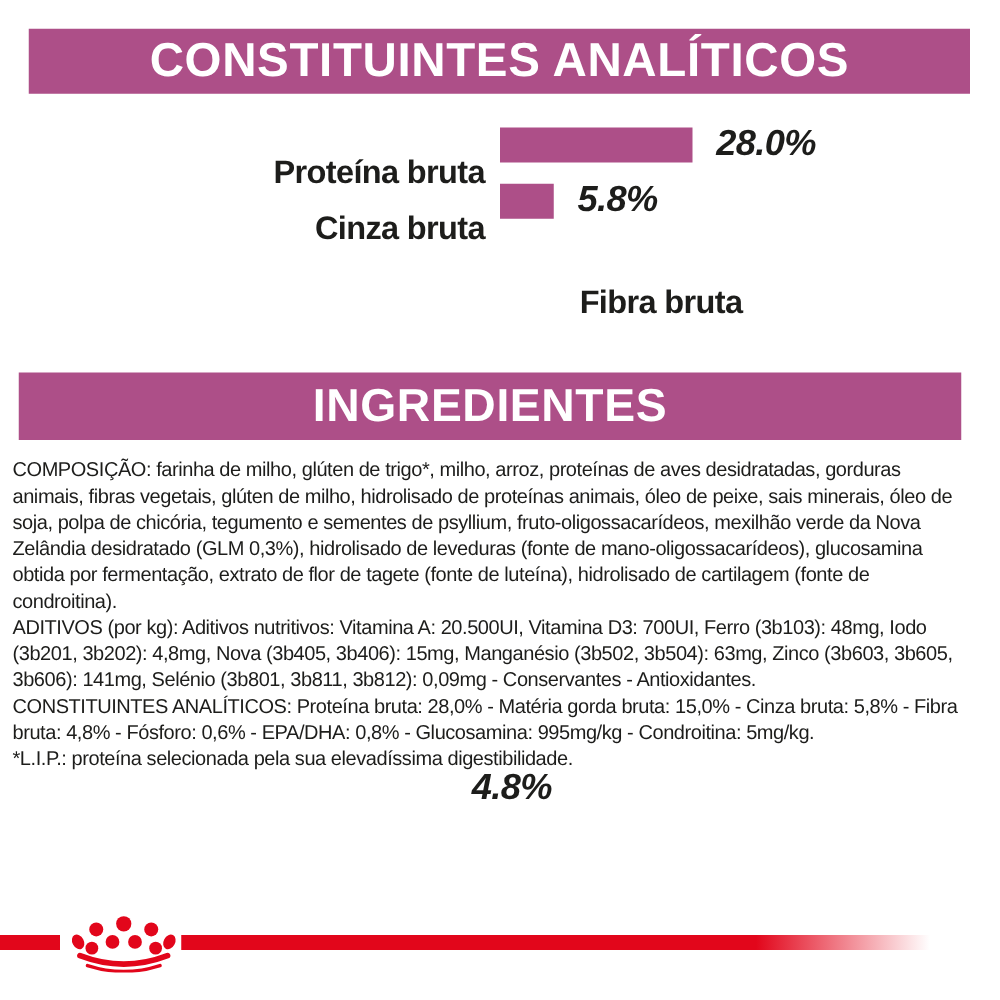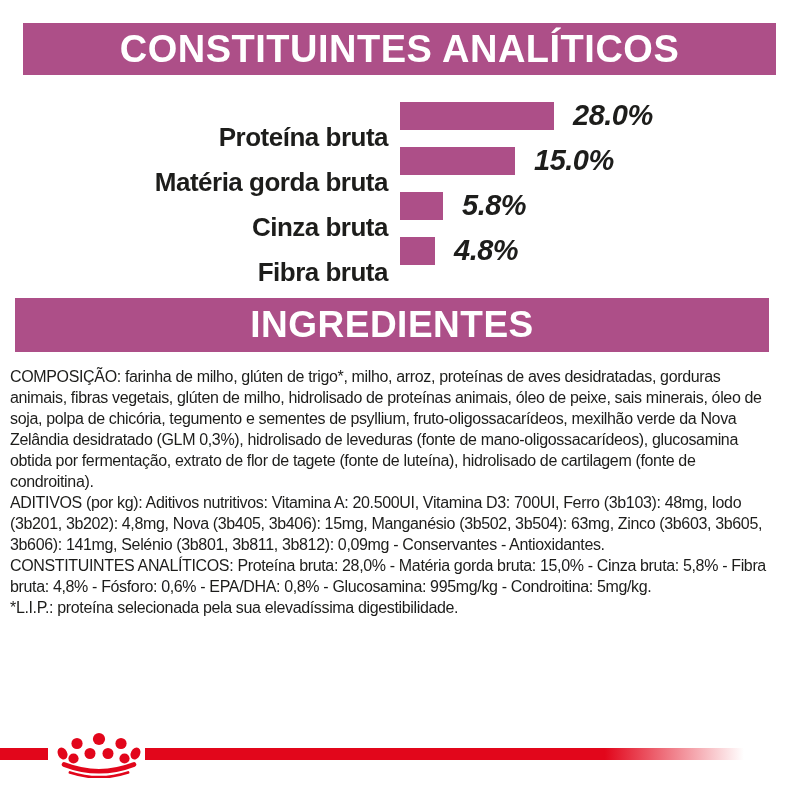--- a/index.html
+++ b/index.html
@@ -61,30 +61,25 @@
     <span>CONSTITUINTES ANALÍTICOS</span>
   </div>
 
   <div class="chart" id="chart">
       <div class="crow" style="height: 45px;">
         <div class="clabel">Proteína bruta</div>
         <div class="cbar" style="width: 154px; height: 28px; background: rgb(173, 79, 136);"></div>
         <div class="cval">28.0%</div>
       </div>
       <div class="crow" style="height: 45px;">
-        <div class="clabel">Matéria gorda bruta</div>
-        <div class="cbar" style="width: 115px; height: 28px; background: rgb(173, 79, 136);"></div>
-        <div class="cval">15.0%</div>
-      </div>
-      <div class="crow" style="height: 45px;">
         <div class="clabel">Cinza bruta</div>
         <div class="cbar" style="width: 43px; height: 28px; background: rgb(173, 79, 136);"></div>
         <div class="cval">5.8%</div>
       </div>
-      <div class="crow" style="height: 45px;">
+      <div class="crow" style="height: 45px; flex-direction: column;">
         <div class="clabel">Fibra bruta</div>
         <div class="cbar" style="width: 35px; height: 28px; background: rgb(173, 79, 136);"></div>
         <div class="cval">4.8%</div>
       </div>
     </div>
 
   <div class="band band2">
     <span>INGREDIENTES</span>
   </div>
 

